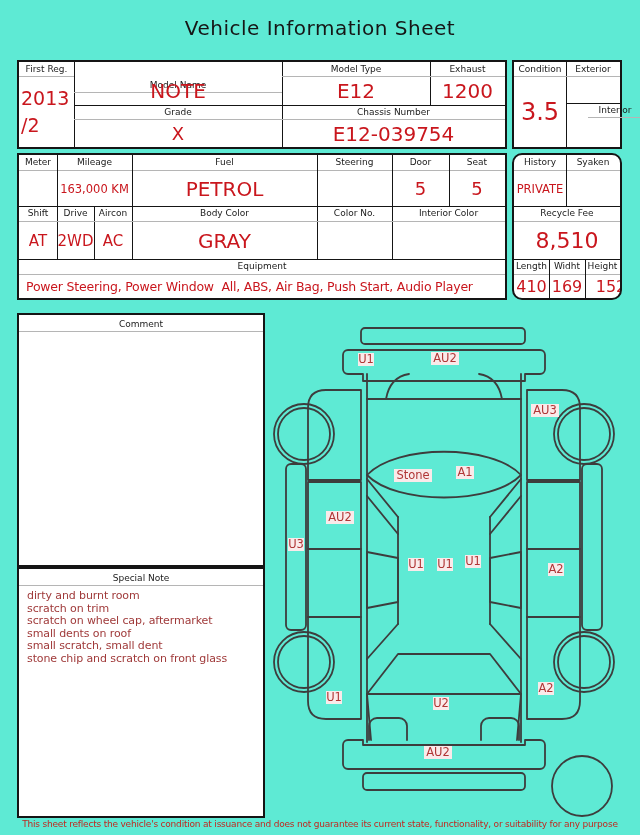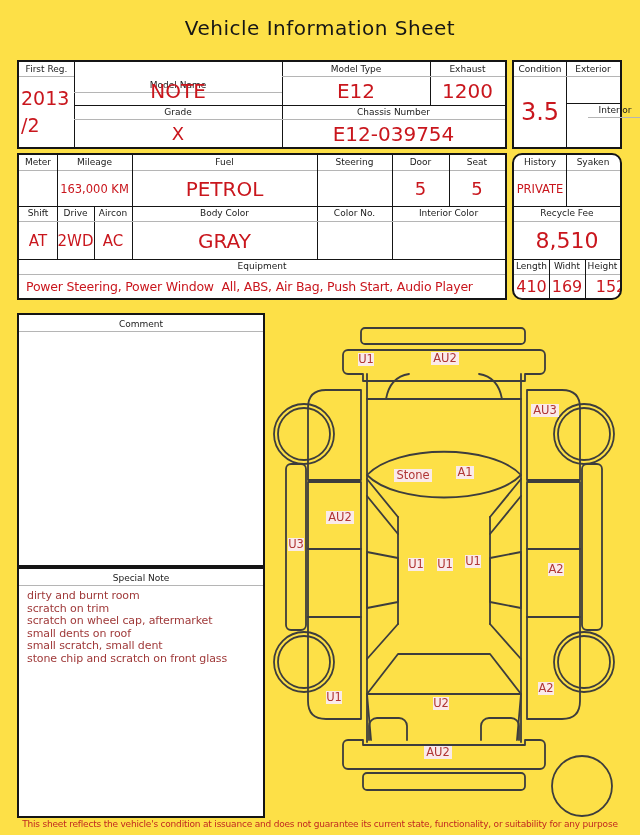--- a/index.html
+++ b/index.html
@@ -1,17 +1,17 @@
 <!DOCTYPE html>
 <html><head>
 <meta charset="utf-8">
 <style>
   html,body{margin:0;padding:0;background:#ffffff;}
   body{font-family:"DejaVu Sans","Liberation Sans",sans-serif;color:#1a1a1a;}
-  #sheet{position:relative;width:640px;height:835px;background:#fde047;overflow:hidden;}
+  #sheet{position:relative;width:640px;height:835px;background:#5eead4;overflow:hidden;}
 
   .title{position:absolute;top:16px;left:0;width:100%;text-align:center;
          font-size:20px;letter-spacing:0.5px;color:#161616;}
 
   .box{position:absolute;border:2px solid #151515;background:#fff;box-sizing:border-box;}
   .hd{position:absolute;box-sizing:border-box;font-size:9px;line-height:14px;text-align:center;
       color:#1a1a1a;border-bottom:1px solid #b5b5b5;overflow:hidden;white-space:nowrap;}
   .val{position:absolute;box-sizing:border-box;display:flex;align-items:center;justify-content:center;
        color:#c9161d;white-space:pre;overflow:hidden;gap:6px;}
   .vl{position:absolute;width:1px;background:#151515;}

